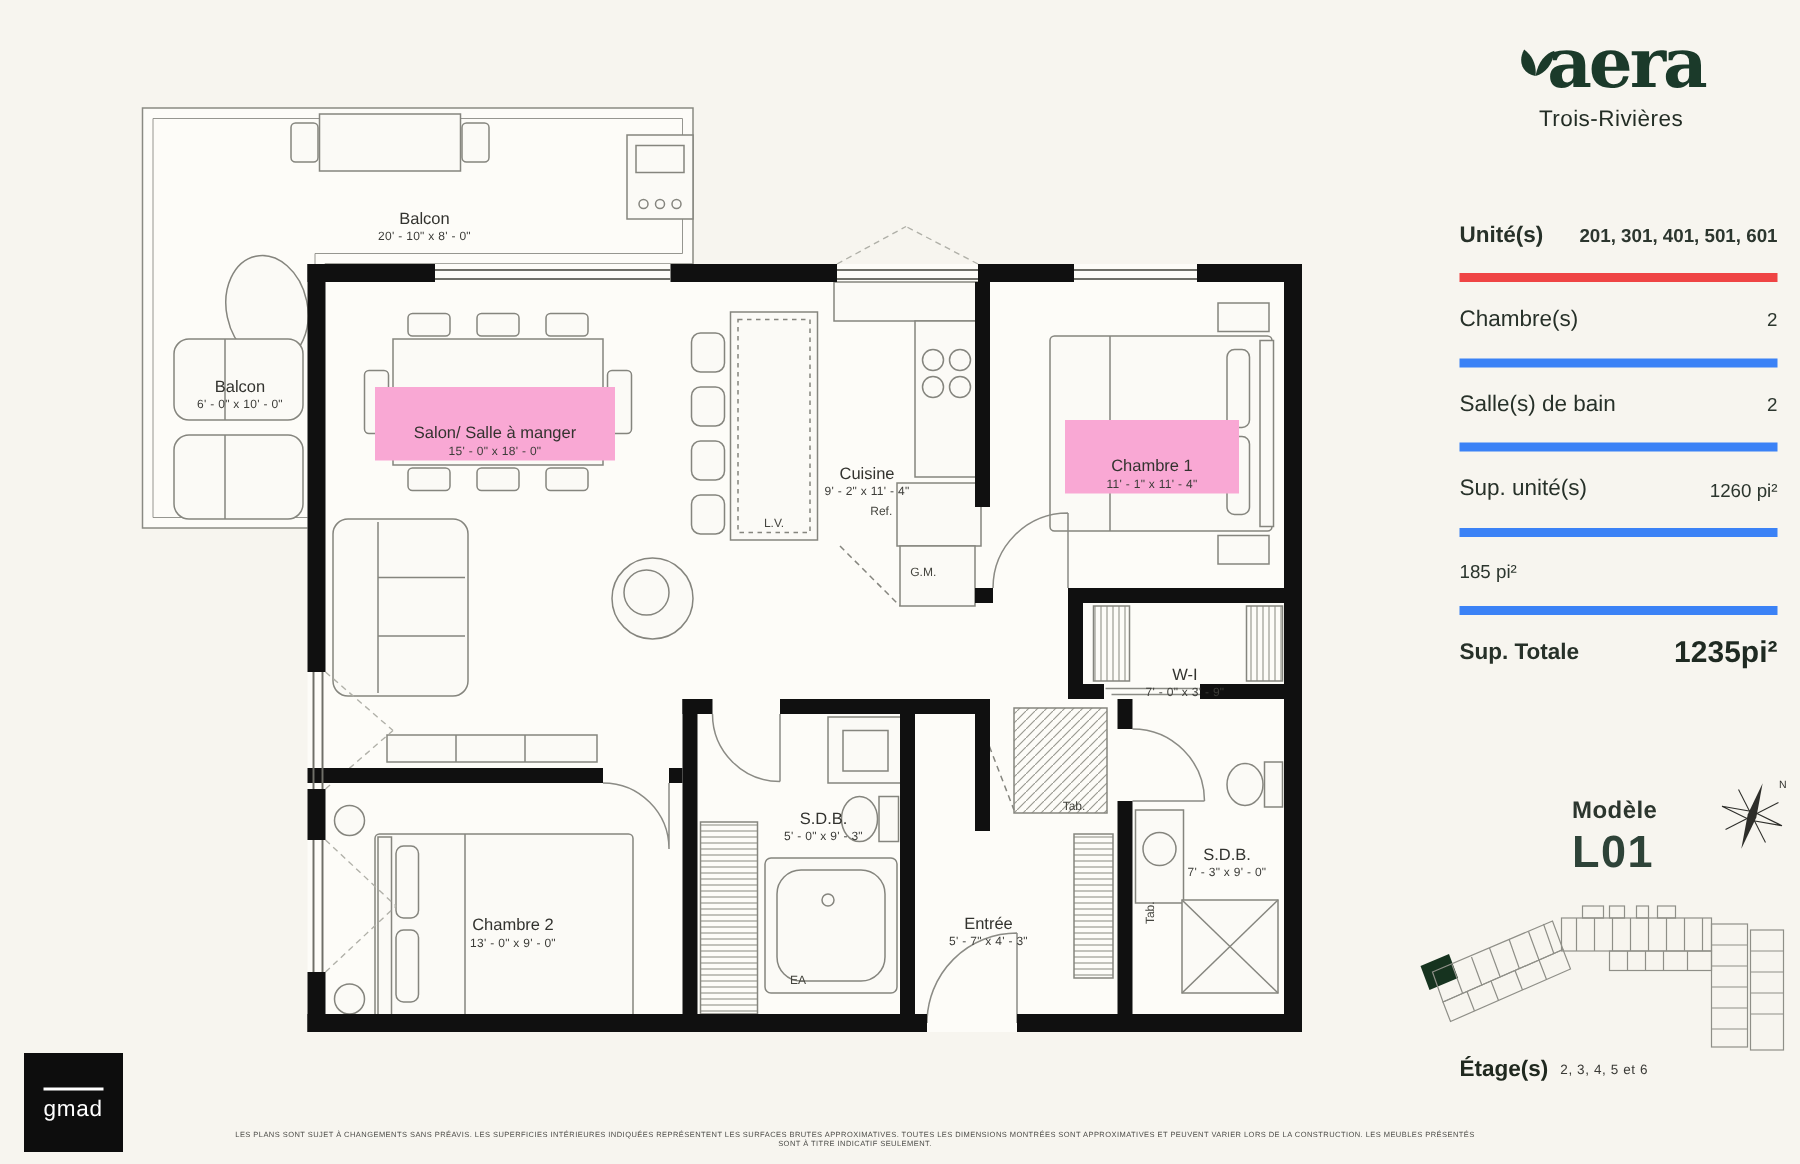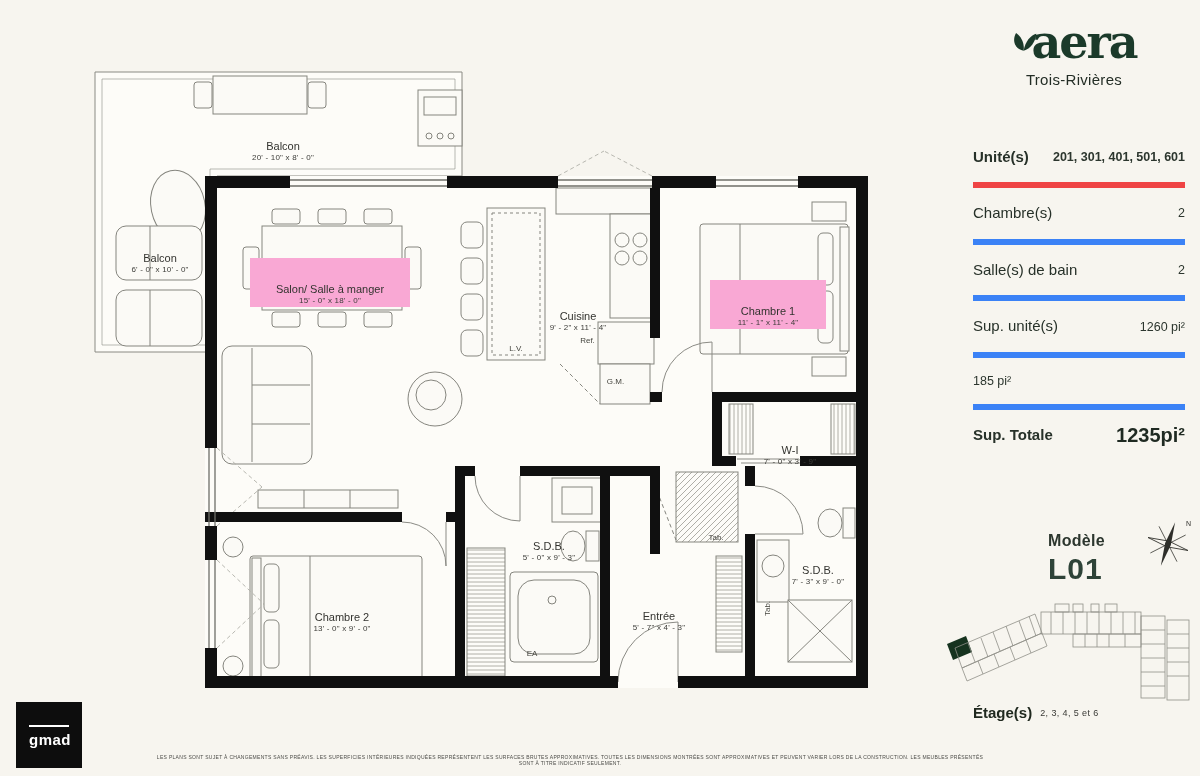--- a/index.html
+++ b/index.html
@@ -34,21 +34,21 @@
   .model .mname{font-size:30px;font-weight:bold;color:#2e4338;letter-spacing:1px;margin-top:2px;}
   .compass{position:absolute;left:1146px;top:520px;}
   .compass-n{position:absolute;left:1186px;top:520px;font-size:7px;color:#2e2e2a;}
   .keyplan{position:absolute;left:945px;top:588px;}
   .etage{position:absolute;left:956px;top:704px;display:flex;align-items:center;margin-left:17px;}
   .etage .lbl{font-size:15px;font-weight:bold;color:#20291f;}
   .etage .val{font-size:9px;color:#3a3a36;margin-left:8px;letter-spacing:.4px;}
   
   .gmad{position:absolute;left:16px;top:702px;width:66px;height:66px;background:#0d0d0d;}
   .gmad .bar{position:absolute;left:13px;top:23px;width:40px;height:2px;background:#fff;}
-  .gmad .txt{position:absolute;left:13px;top:29px;color:#fff;font-size:15px;font-weight:bold;letter-spacing:.5px;}
+  .gmad .txt{position:absolute;left:13px;top:29px;color:#fff;font-size:15px;font-weight:normal;letter-spacing:.5px;}
   .disclaimer{position:absolute;left:150px;top:754px;width:840px;text-align:center;
               font-size:5px;letter-spacing:.3px;color:#4c4c48;}
 </style>
 </head>
 <body>
 
 <div class="stage">
 
   <svg width="940" height="710" viewBox="0 0 940 710" style="position:absolute;left:0;top:0">
     <defs>

